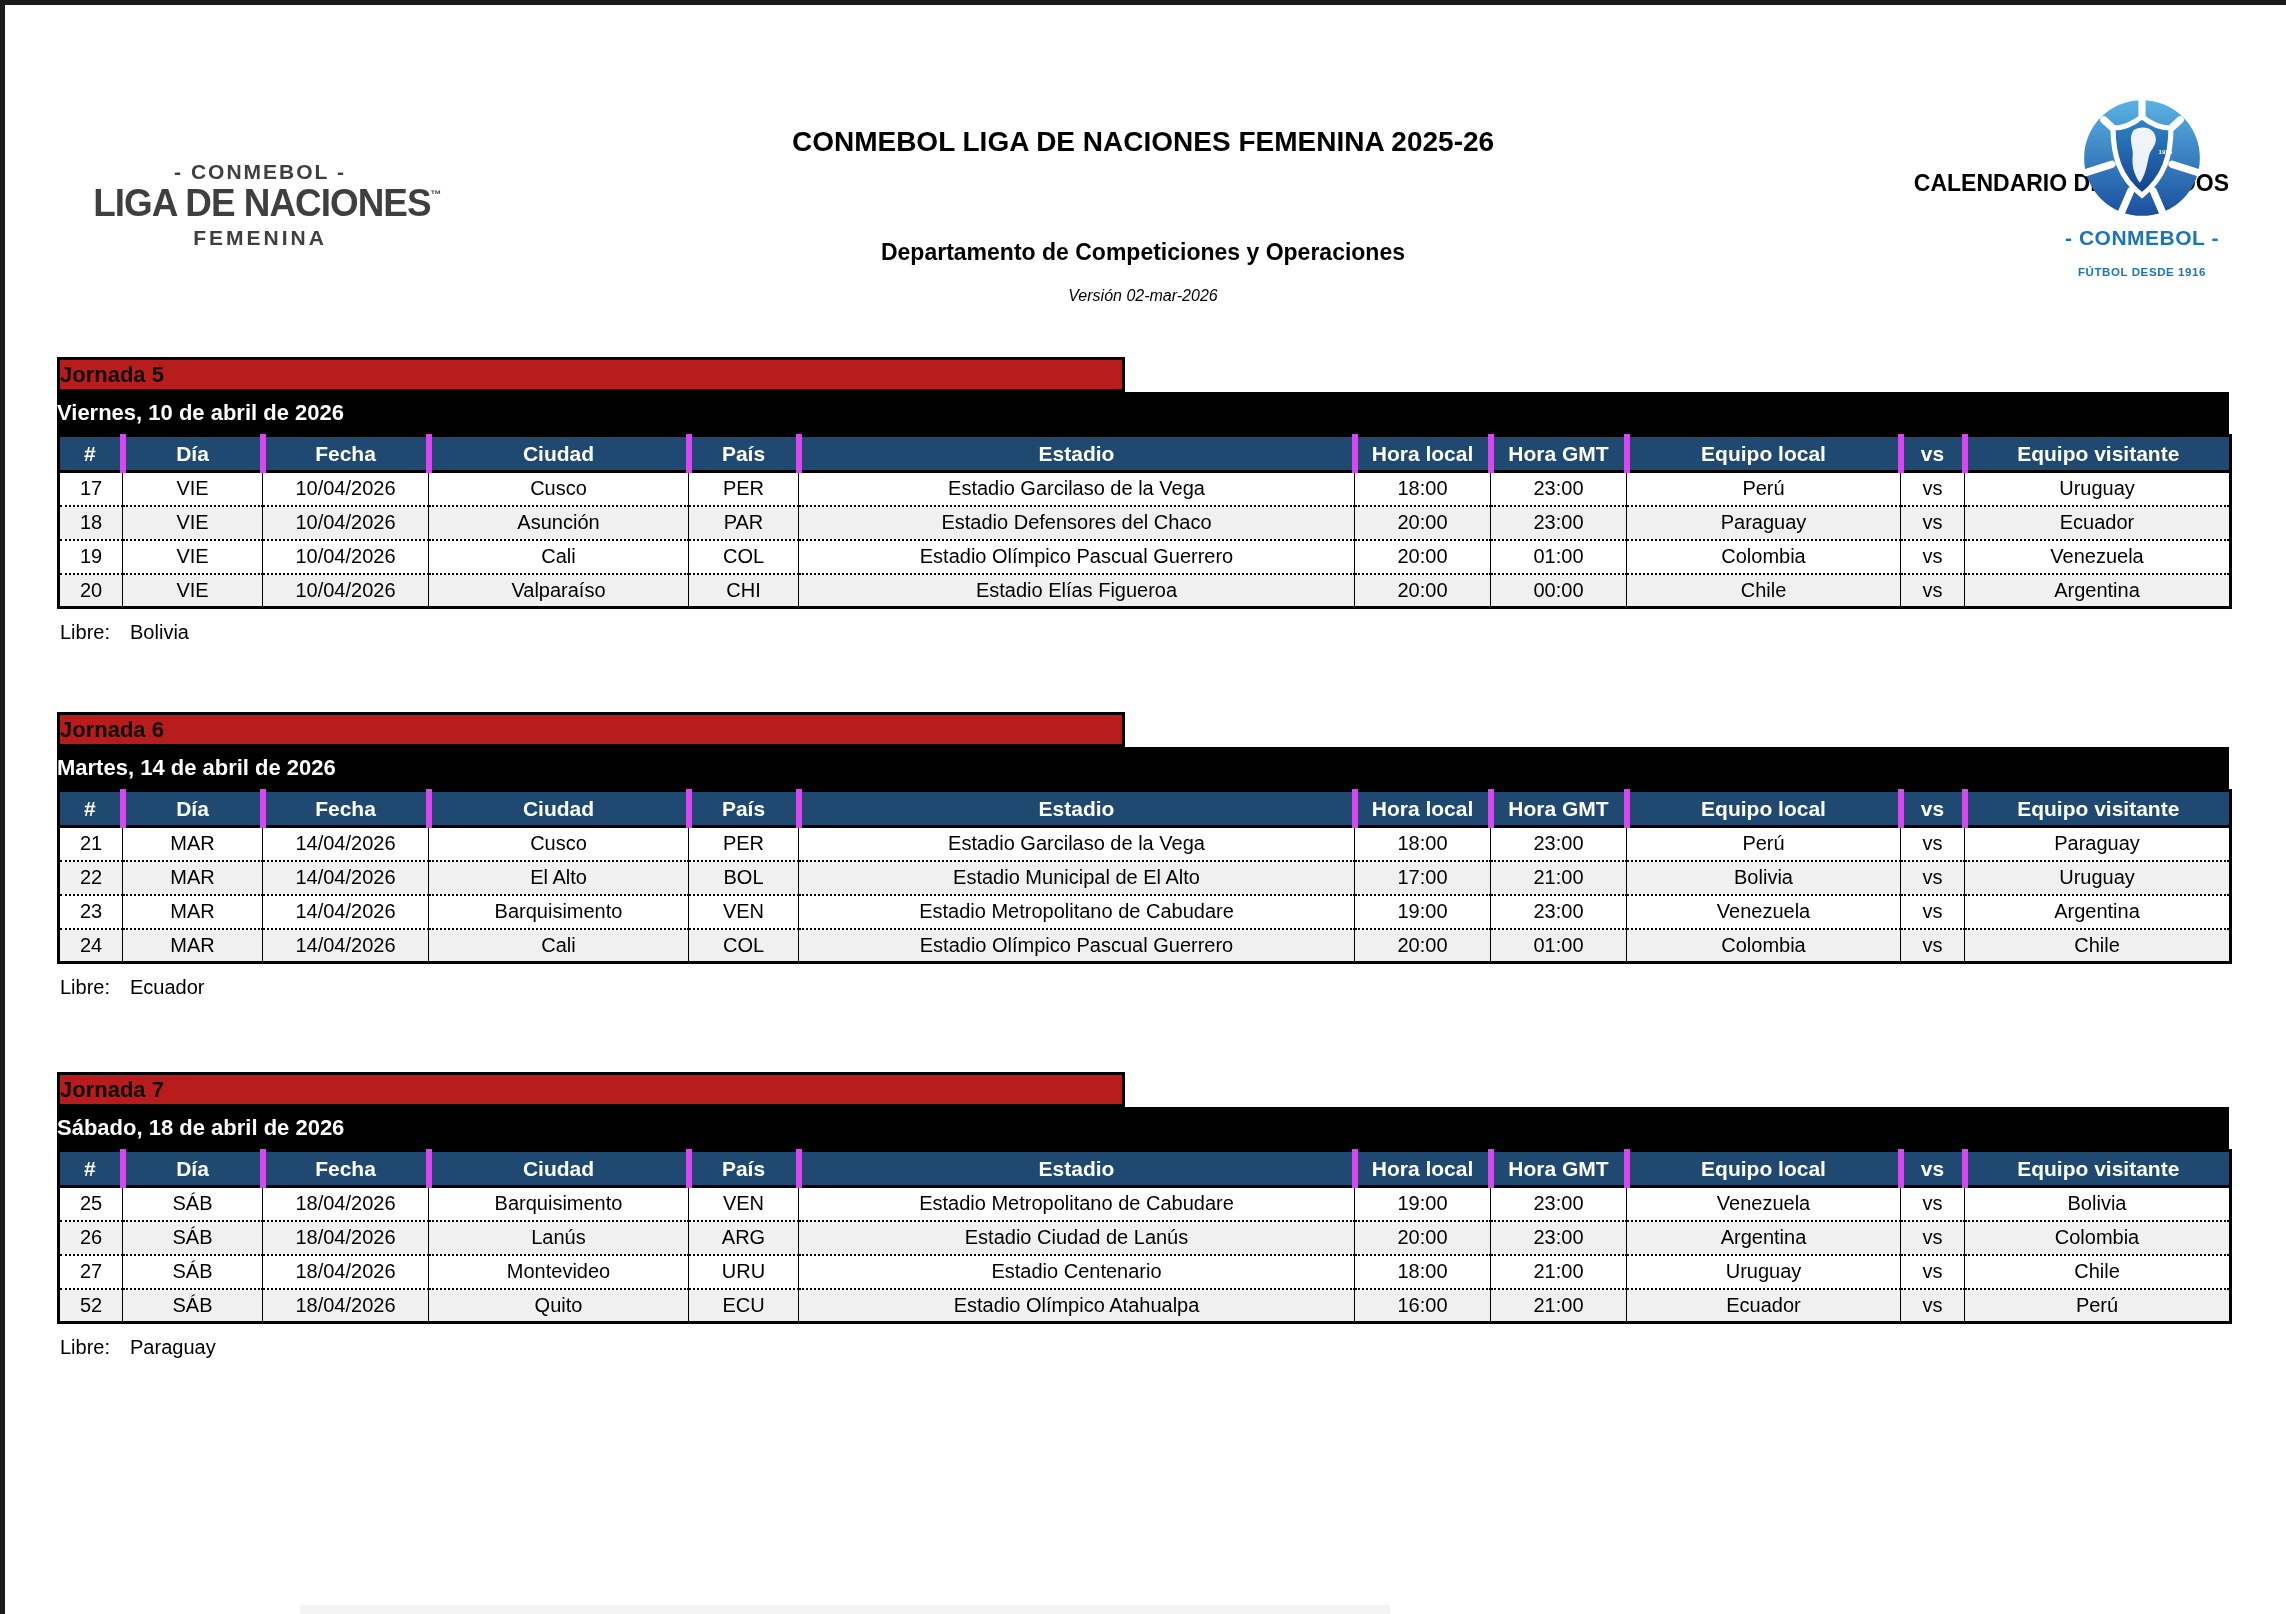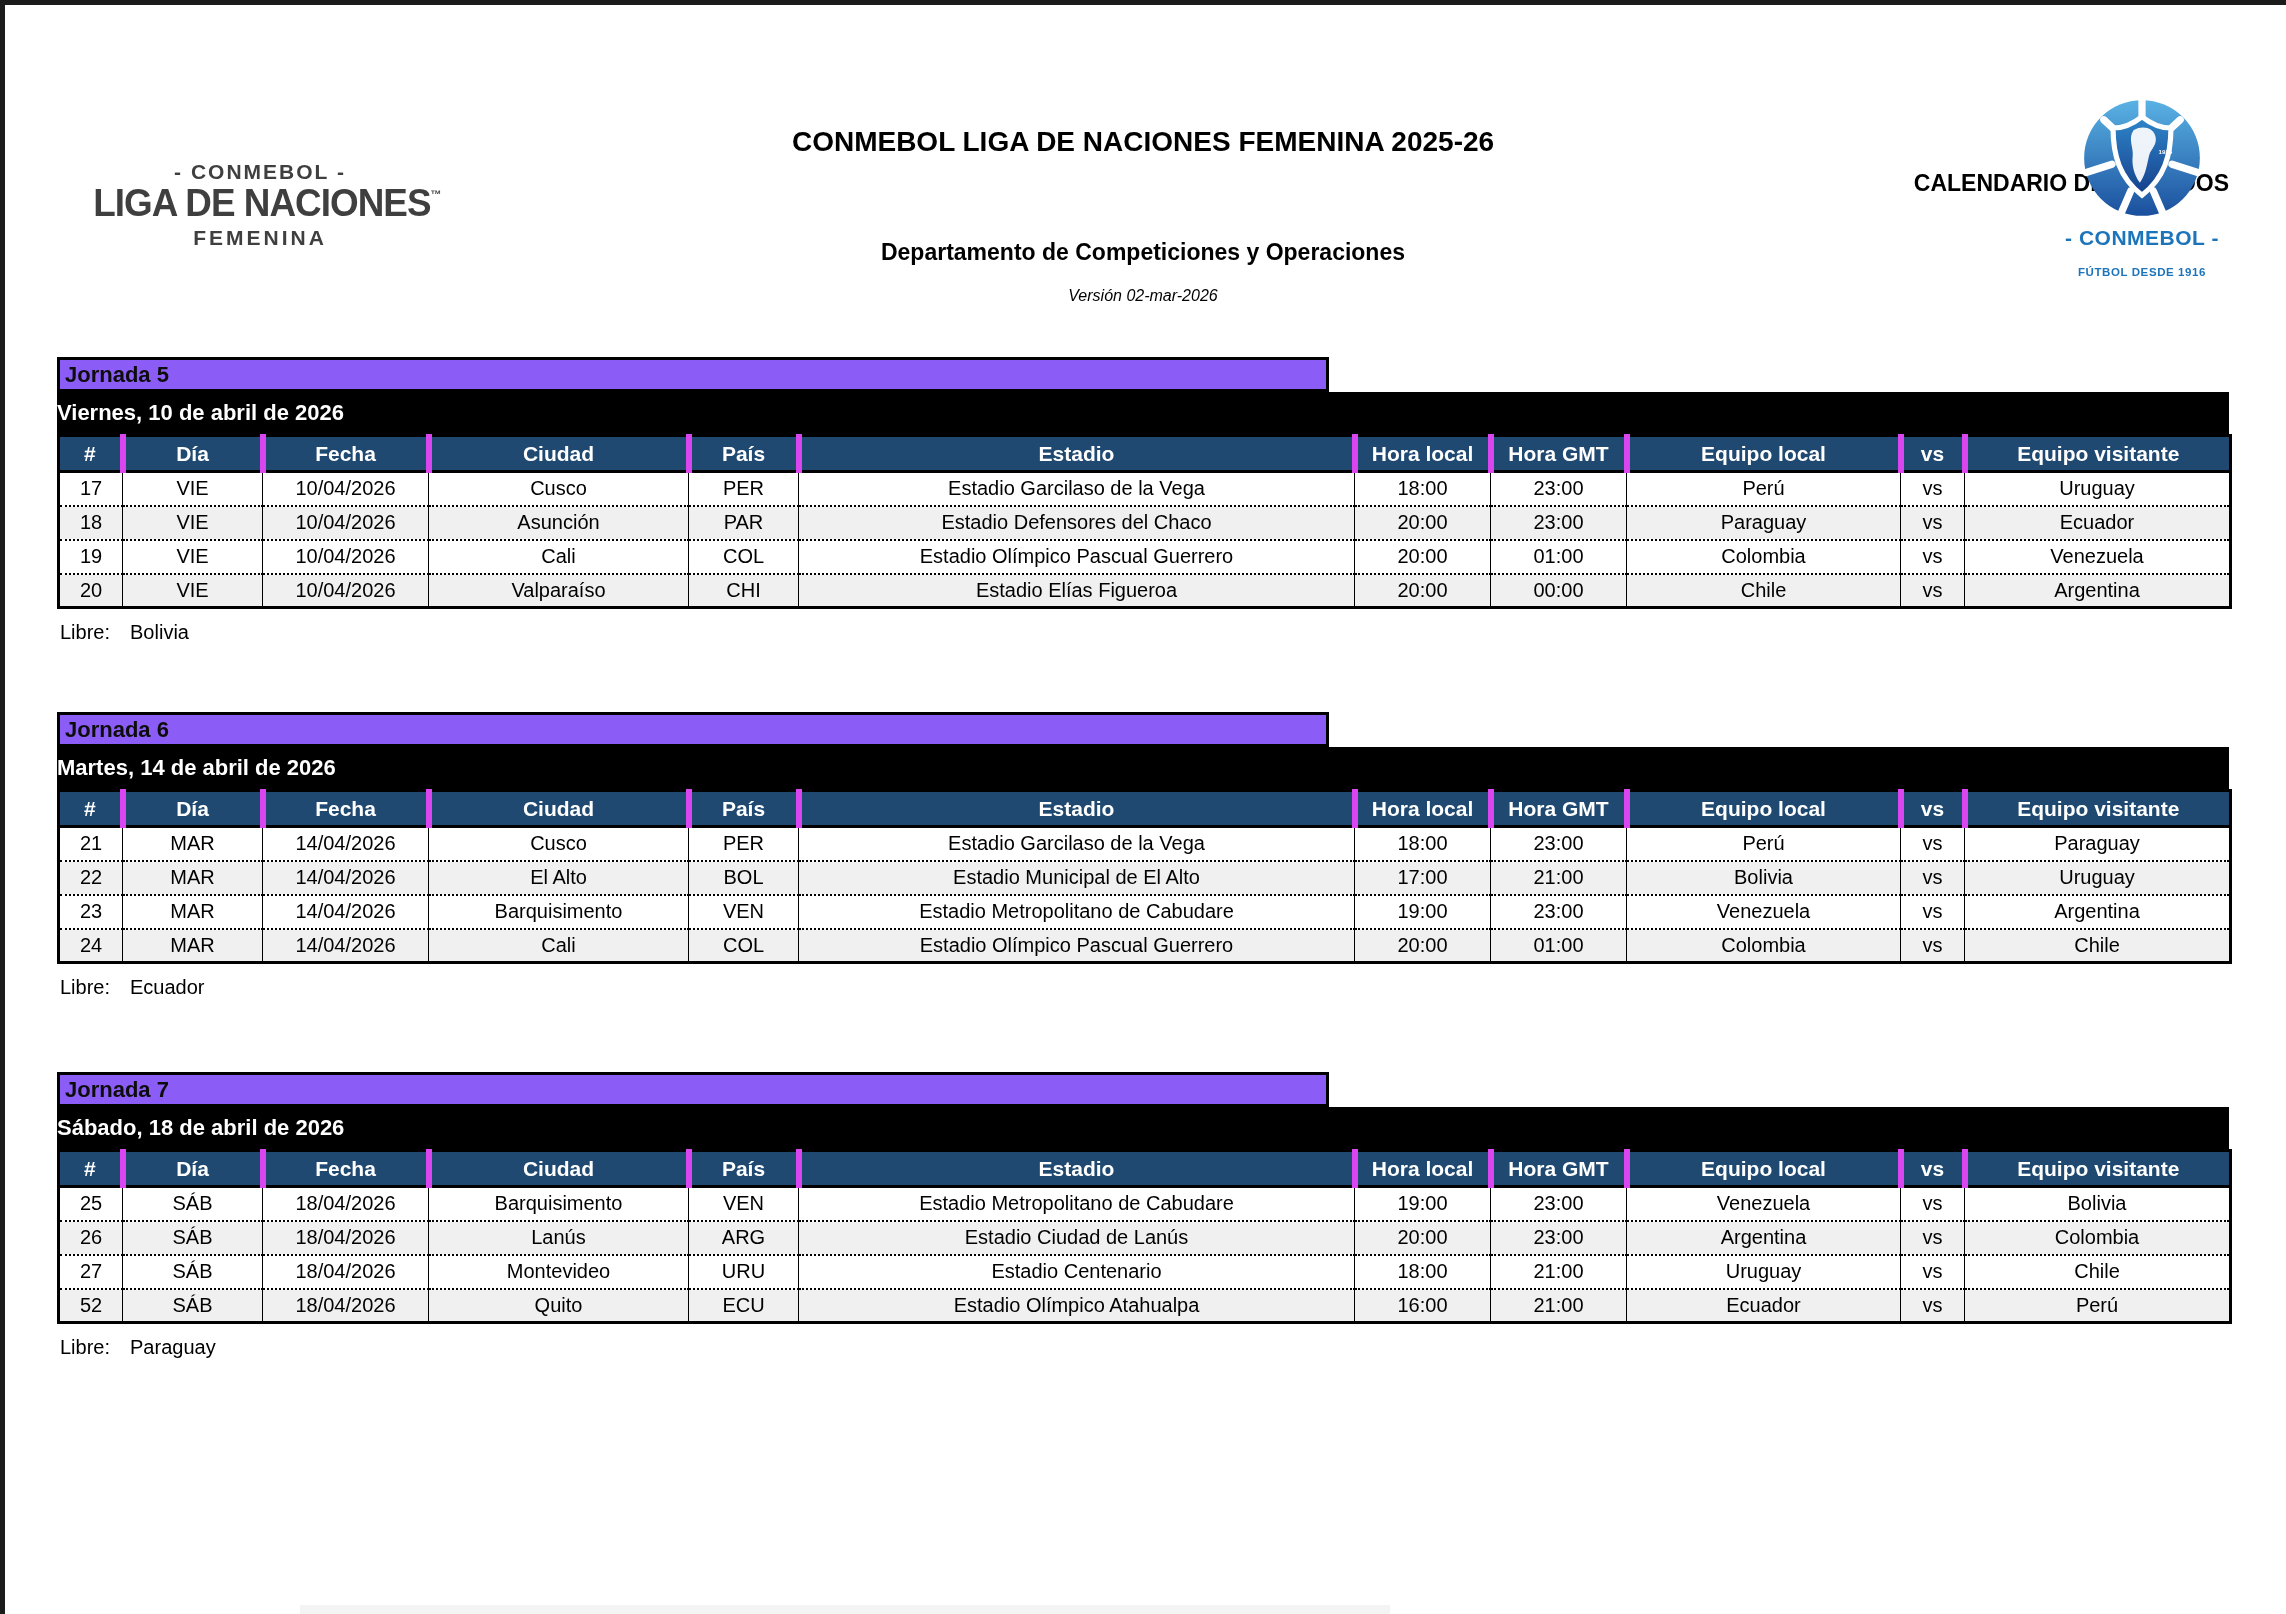--- a/index.html
+++ b/index.html
@@ -28,22 +28,22 @@
 
   
   .brand-right { position:absolute; left:2050px; top:96px; width:184px; text-align:center; }
   .br-word { font-size:21px; font-weight:800; color:#1c74ba; letter-spacing:.5px; margin-top:2px; white-space:nowrap; }
   .br-tag  { font-size:11.5px; font-weight:bold; color:#1c74ba; letter-spacing:.6px; margin-top:16px; white-space:nowrap; }
 
   
   .jornada { position:absolute; left:57px; width:2172px; }
   .j0 { top:357px; } .j1 { top:712px; } .j2 { top:1072px; }
 
-  .jbar { width:1272px; height:35px; background:#8b5cf6; border:3px solid #000;
-          display:flex; align-items:center; padding-left:5px;
+  .jbar { width:1068px; height:35px; background:#b91c1c; border:3px solid #000;
+          display:flex; align-items:center; 
           font-size:22px; font-weight:bold; color:#0d0d0d; }
   .dbar { width:2172px; height:42px; background:#000; color:#fff;
           display:flex; align-items:center; padding-left:0;
           font-size:22px; font-weight:bold; }
 
   table.mtable { width:2172px; border-collapse:collapse; table-layout:fixed;
                  border:3px solid #000; }
   .mtable th { background:#1f4971; color:#fff; font-weight:bold; font-size:21px;
                height:36px; text-align:center; border-left:6px solid #d946ef;
                border-bottom:3px solid #000; overflow:hidden; }

